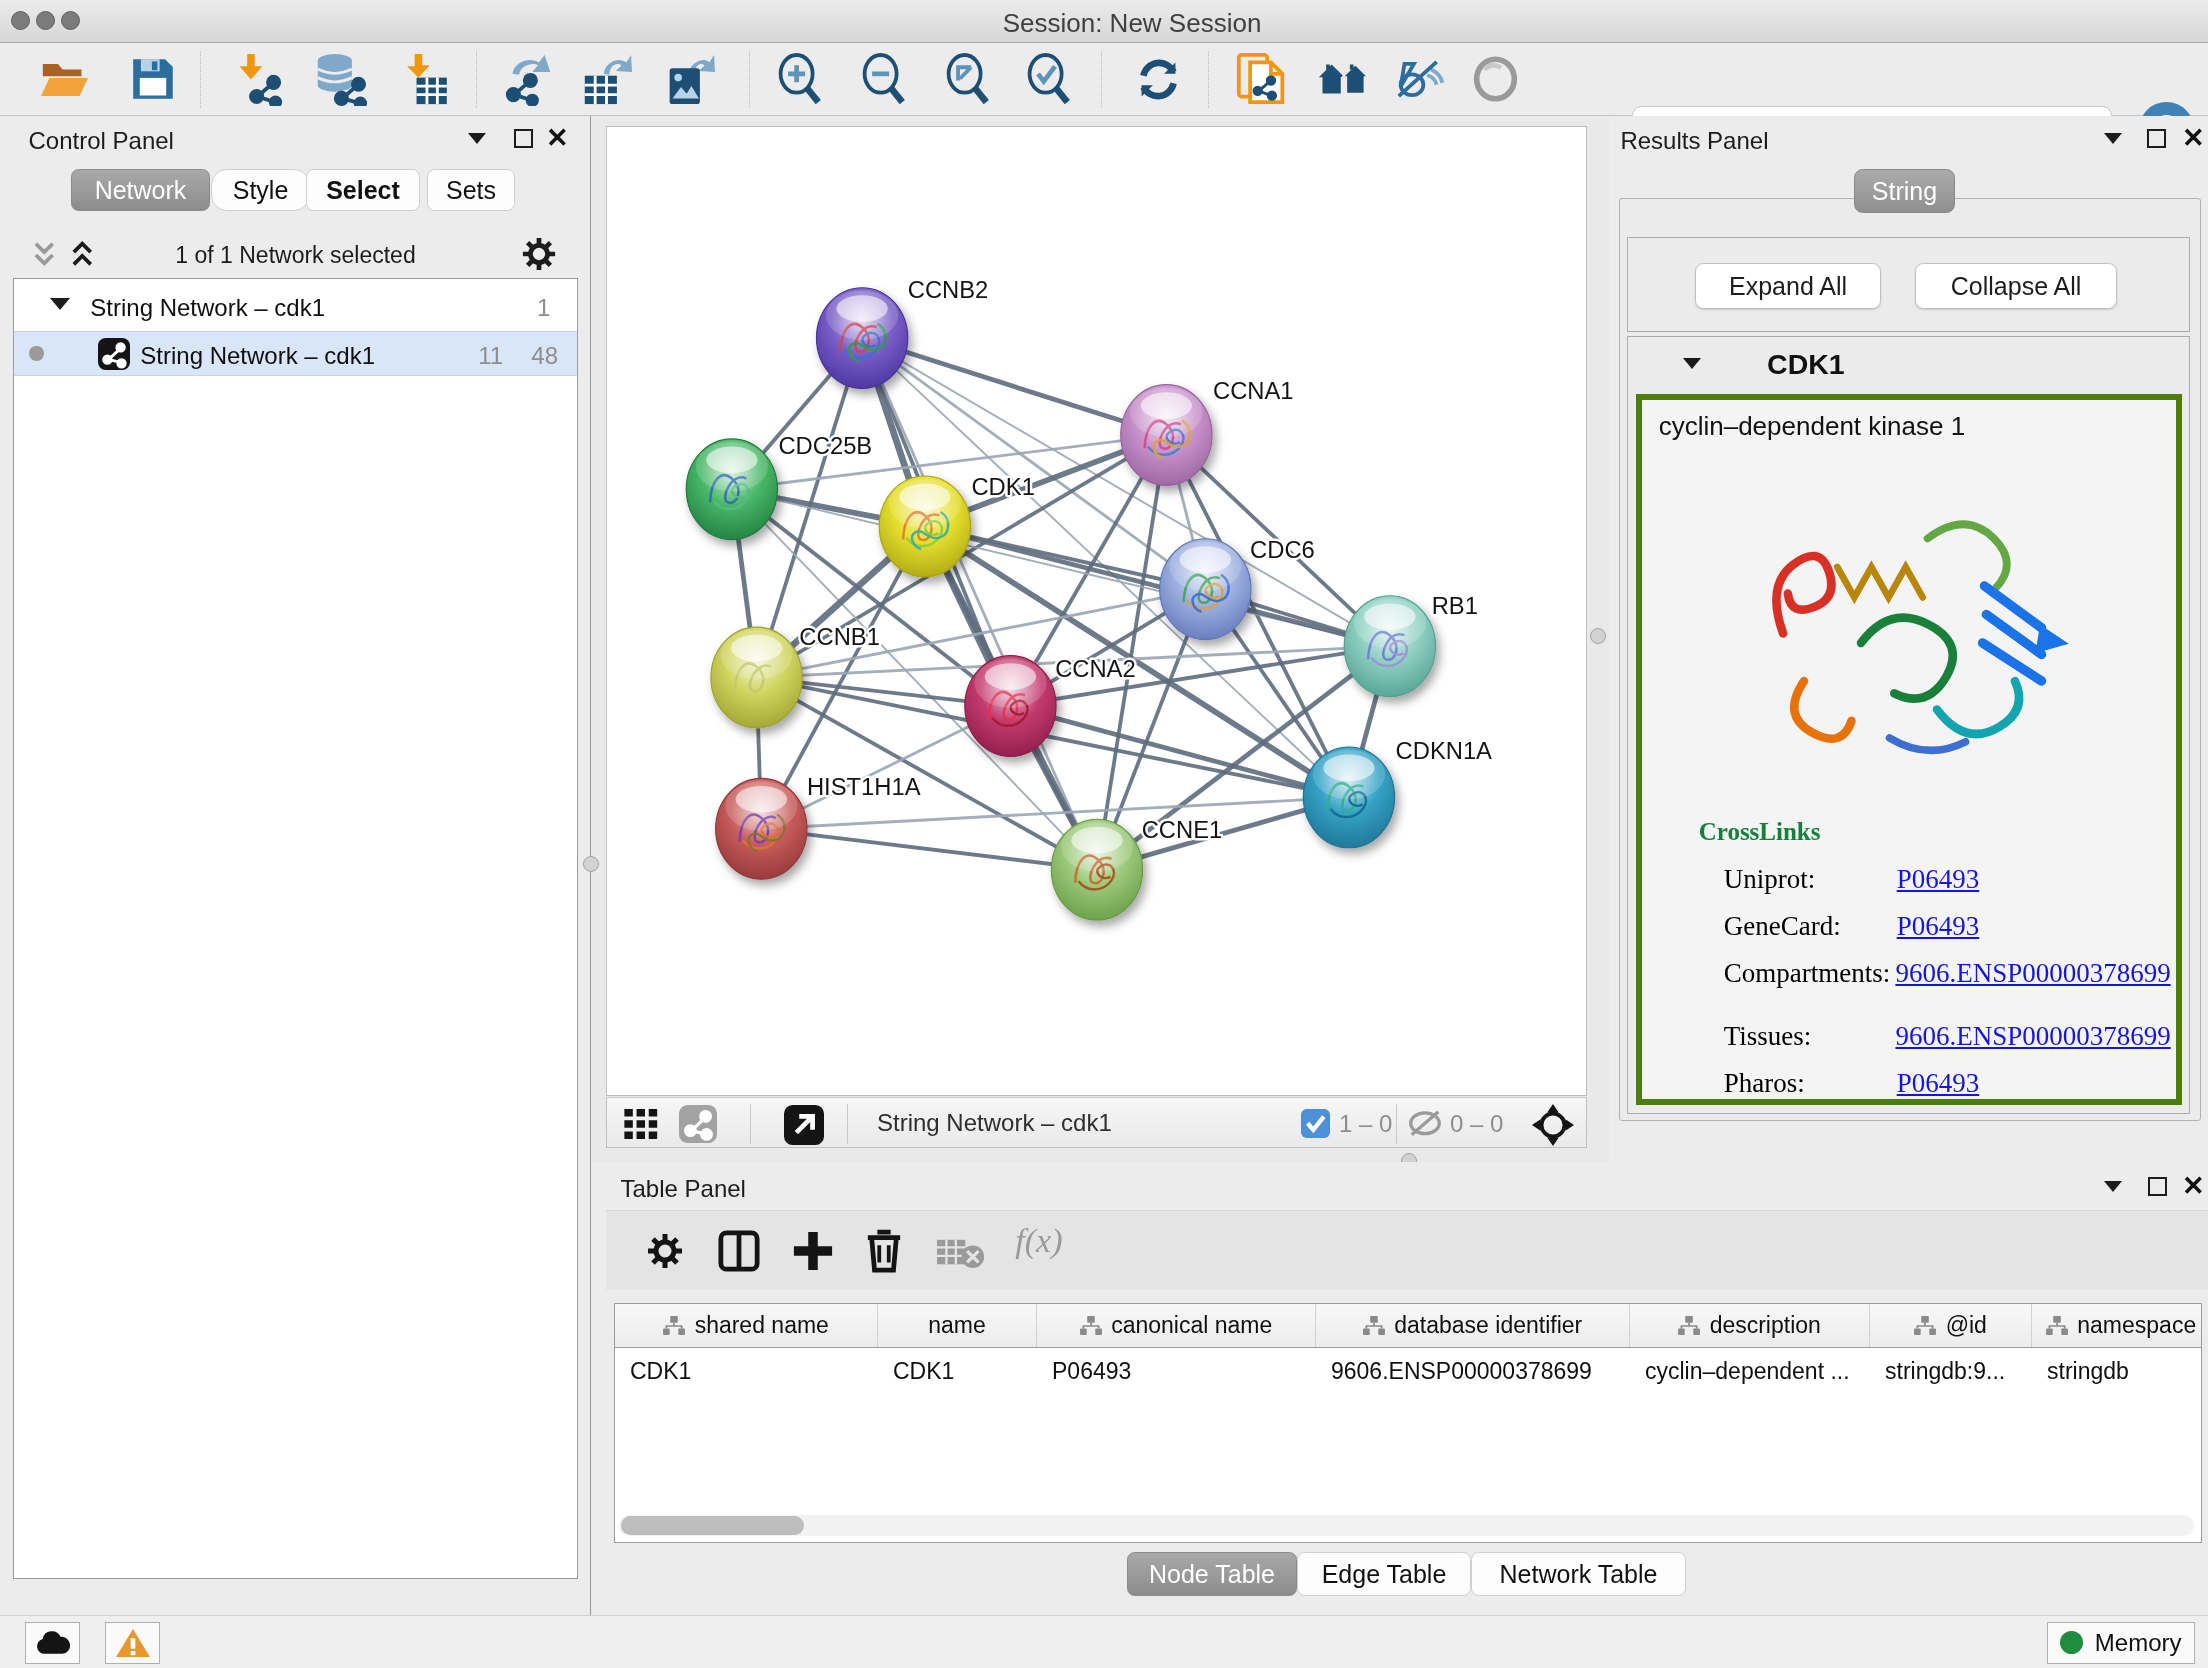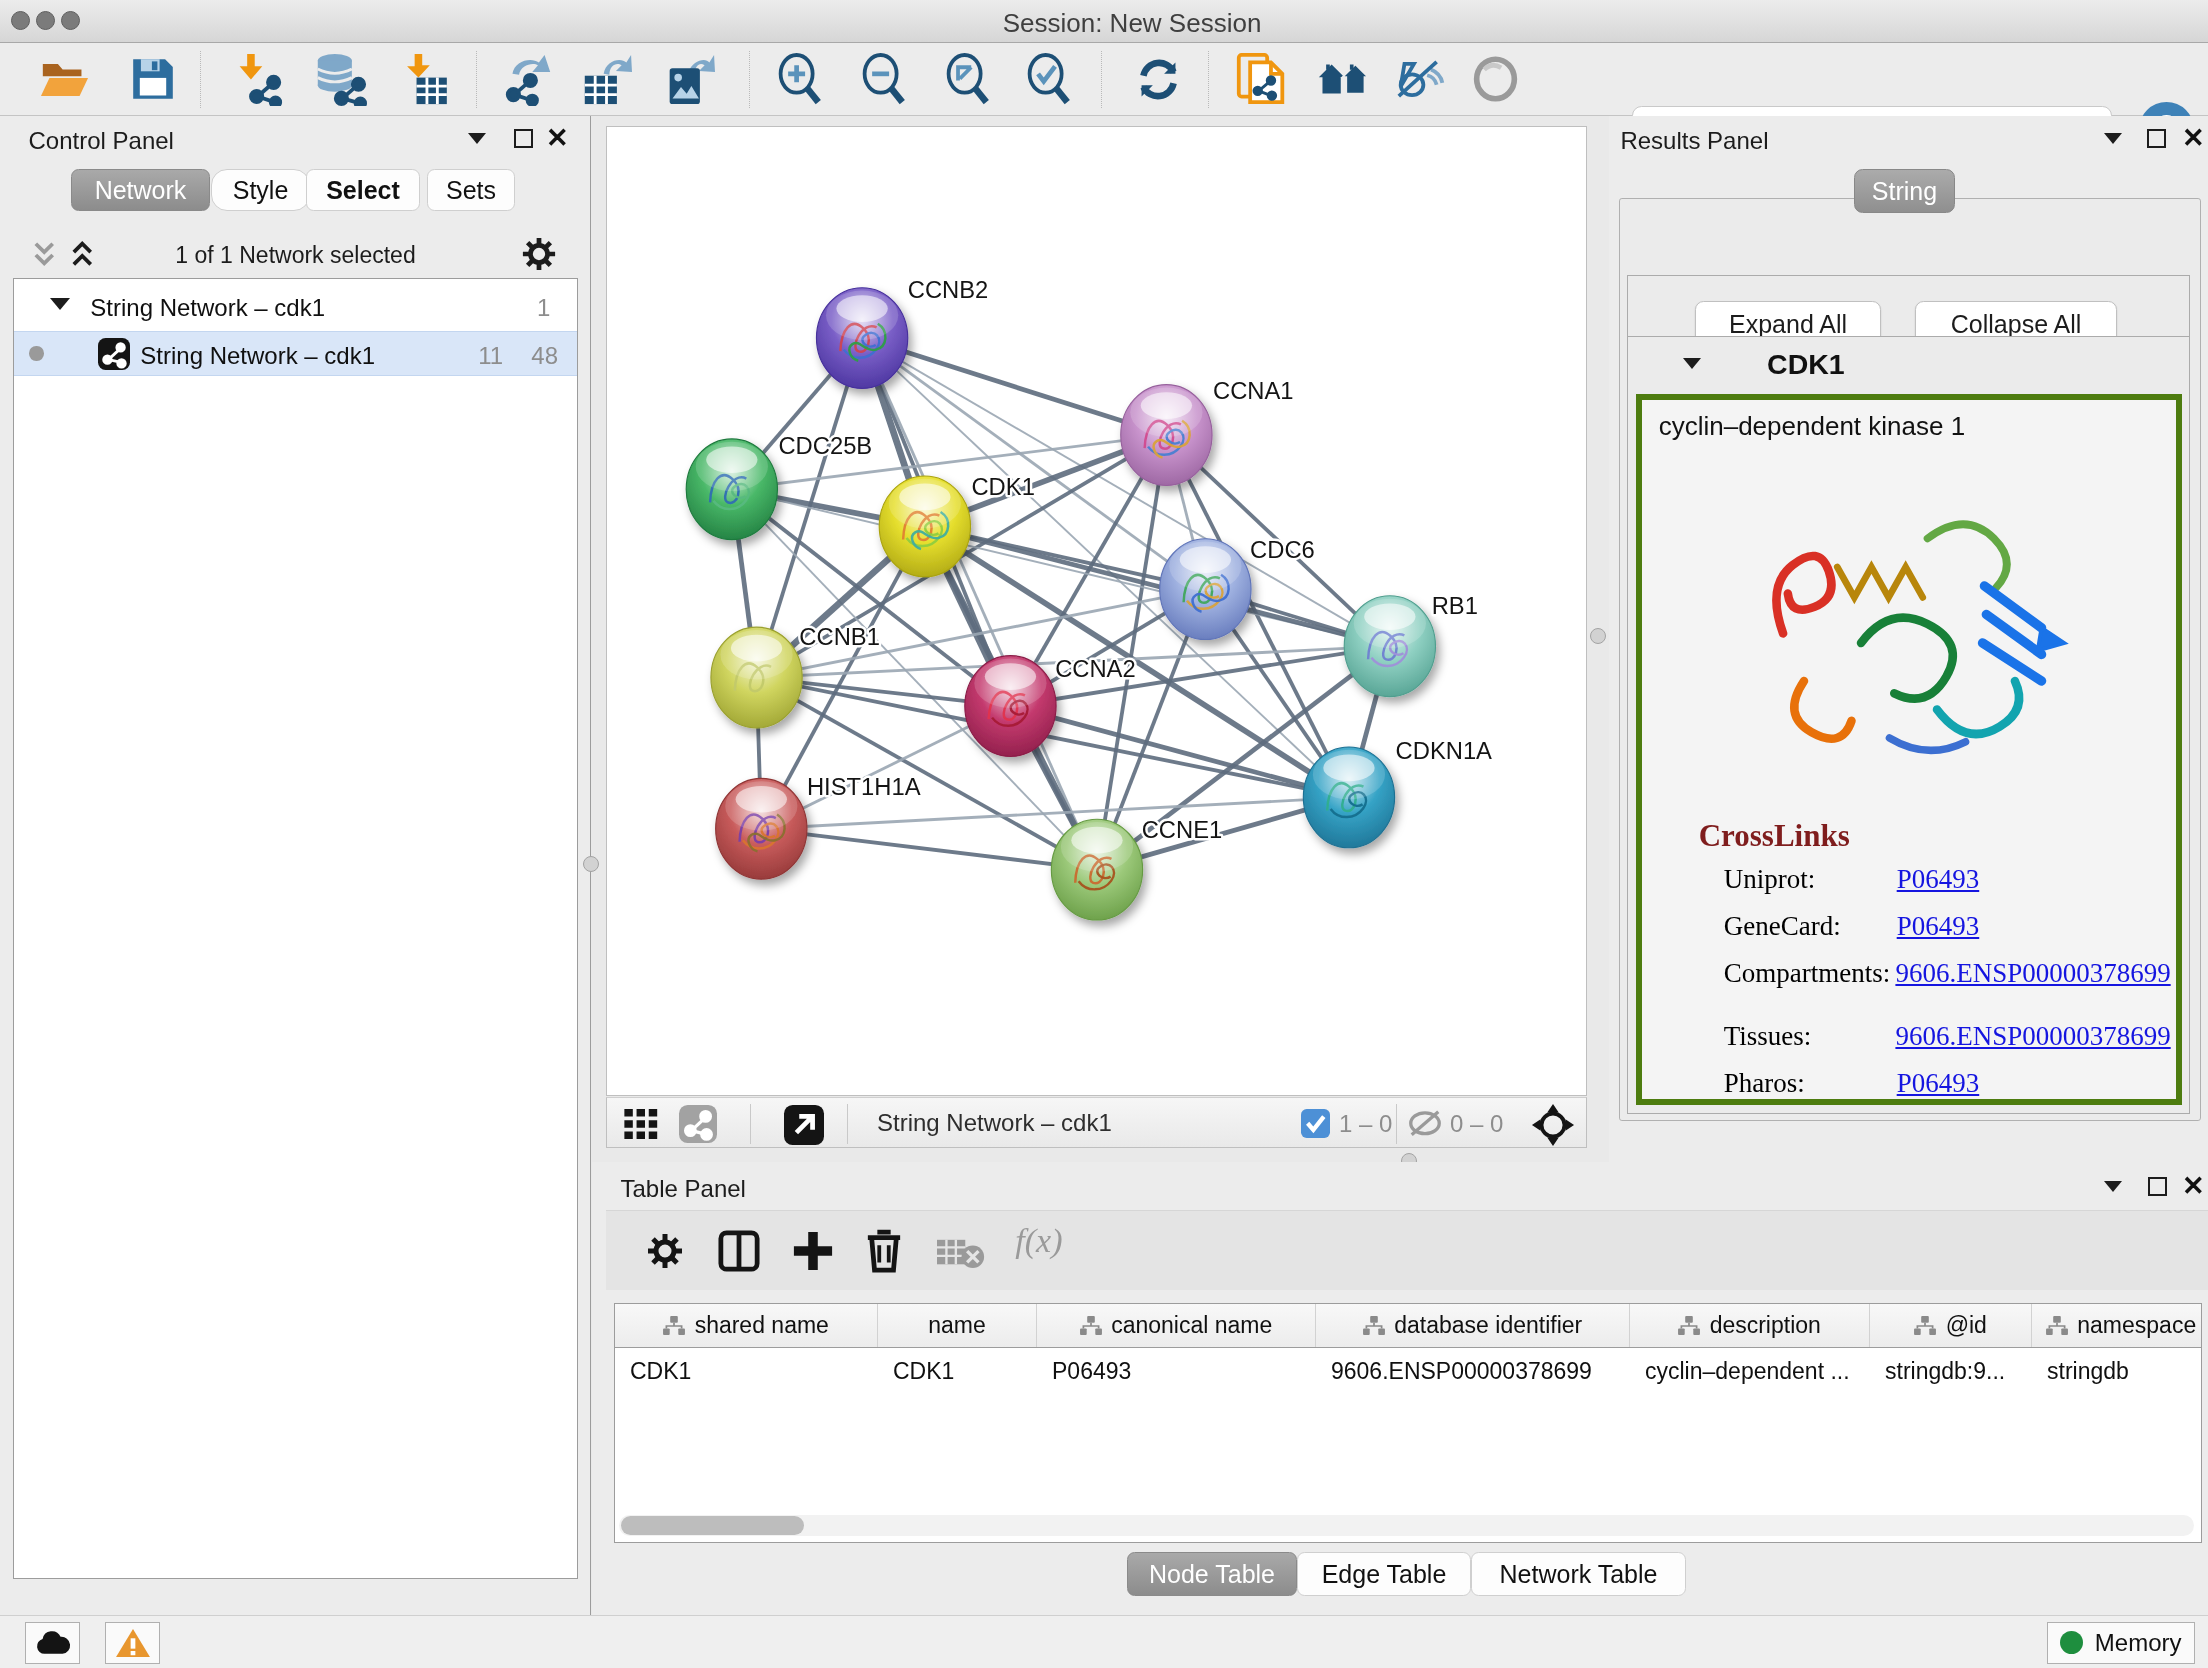--- a/index.html
+++ b/index.html
@@ -61,29 +61,29 @@
   .count-text { font-size:24px; color:#8d8d8d; }
   .splitter-dot { width:16px; height:16px; border-radius:50%; background:#d2d2d2; border:1px solid #a3a3a3; }
 
   
   .results-panel { left:1609px; top:116px; width:599px; height:1046px; background:#ececec; }
   .string-pill { left:245px; top:53px; width:101px; height:44px; border-radius:8.6px;
     background:linear-gradient(#ababab,#8f8f8f); border:1px solid #888;
     color:#fff; font-size:25px; display:flex; align-items:center; justify-content:center; }
   .results-card { left:9.5px; top:82px; width:582px; height:923px; background:#ebebeb;
     border:1.9px solid #b0b0b0; border-radius:2.9px; }
-  .btn-box { left:7.6px; top:38px; width:563px; height:95px; border:1.9px solid #ababab; background:#ebebeb;margin-top:38px; }
+  .btn-box { left:7.6px; top:38px; width:563px; height:95px; border:1.9px solid #ababab; background:#ebebeb; }
   .pill-btn { position:absolute; top:25px; height:46px; background:#fff; border:1px solid #c0c0c0;
     border-radius:8.6px; font-size:25px; color:#1c1c1c; display:flex; align-items:center;
     justify-content:center; box-shadow:0 1px 1.9px rgba(0,0,0,.15); }
   .gene-card { left:7.6px; top:137px; width:563px; height:778px; border:1.9px solid #ababab; background:#ebebeb; }
   .gene-header { font-size:28.5px; font-weight:bold; color:#111; }
   .gene-body { left:7.6px; top:57px; width:546px; height:711px; background:#f4f4f4; border:6px solid #4d7c0f; }
   .gene-desc { font-size:26px; color:#111; }
-  .xl-title { font-family:"Liberation Serif", serif; font-weight:bold; font-size:31px; color:#7f1d1d; }
+  .xl-title { font-family:"Liberation Serif", serif; font-weight:bold; font-size:25px; color:#15803d; }
   .xl-label { font-family:"Liberation Serif", serif; font-size:27px; color:#000; }
   .xl-link  { font-family:"Liberation Serif", serif; font-size:27px; color:#1515e0; text-decoration:underline; }
 
   
   .table-panel { left:592px; top:1162px; width:1617px; height:453px; background:#ececec; }
   .tp-toolbar { left:14.3px; top:48px; width:1610px; height:80px; background:#e4e4e4;
     border-top:1px solid #d6d6d6; }
   .table-box { left:22px; top:141px; width:1588px; height:240px; background:#fff; border:1.9px solid #9c9c9c; }
   .th-row { position:absolute; left:0; top:0; height:44px; width:100%; display:flex;
     background:linear-gradient(#f8f8f8,#ececec); border-bottom:1.9px solid #9c9c9c; }

